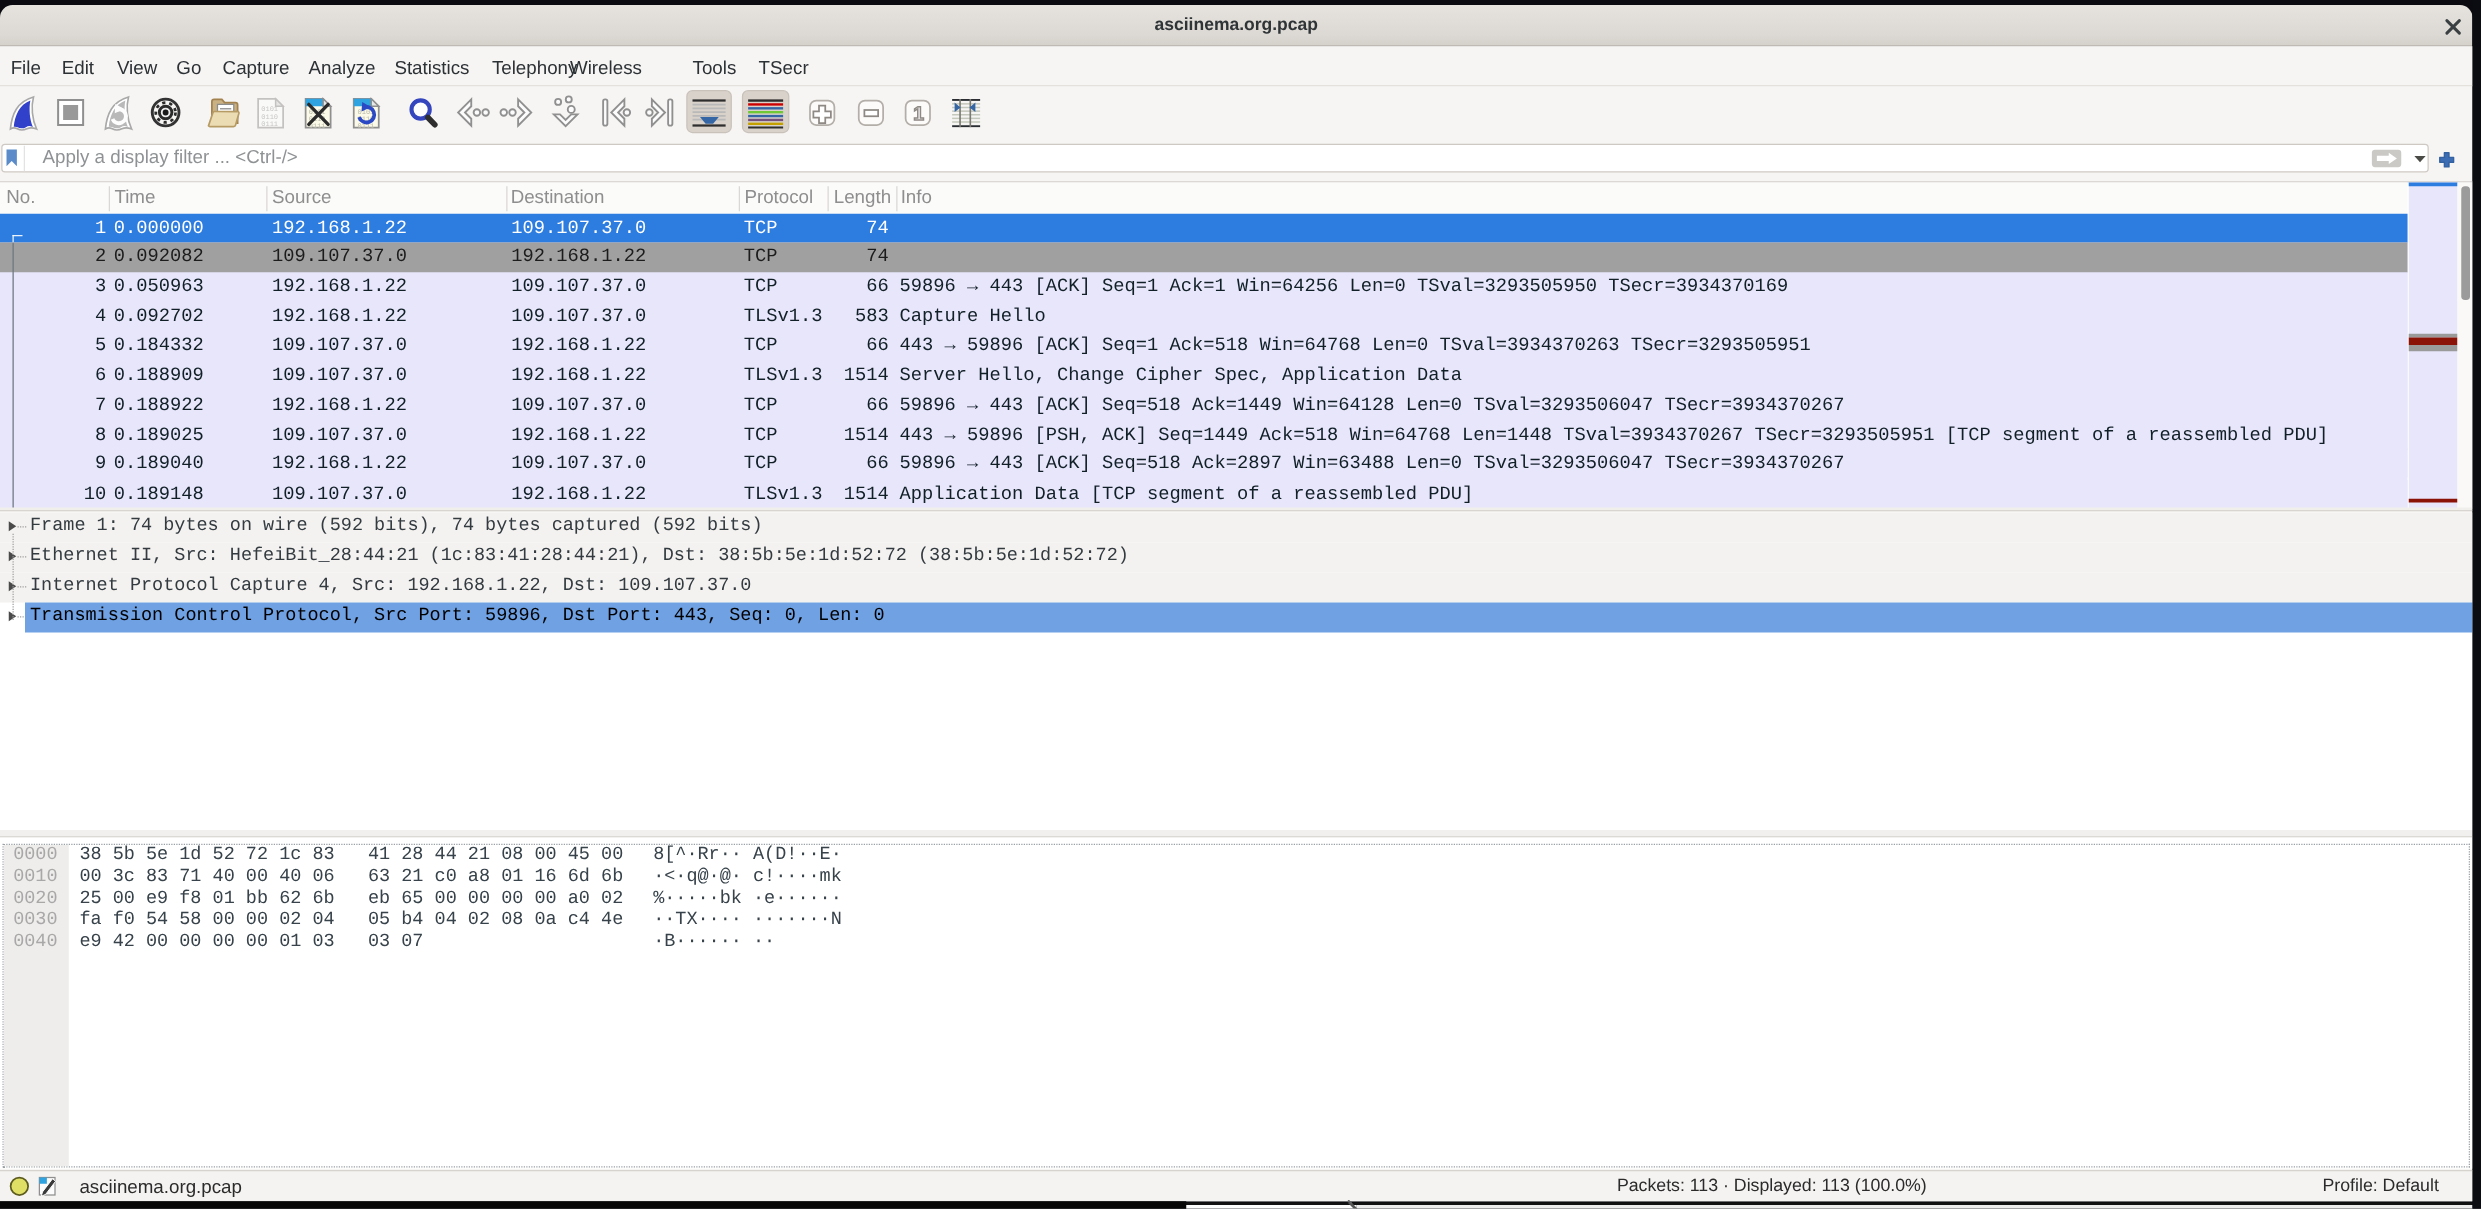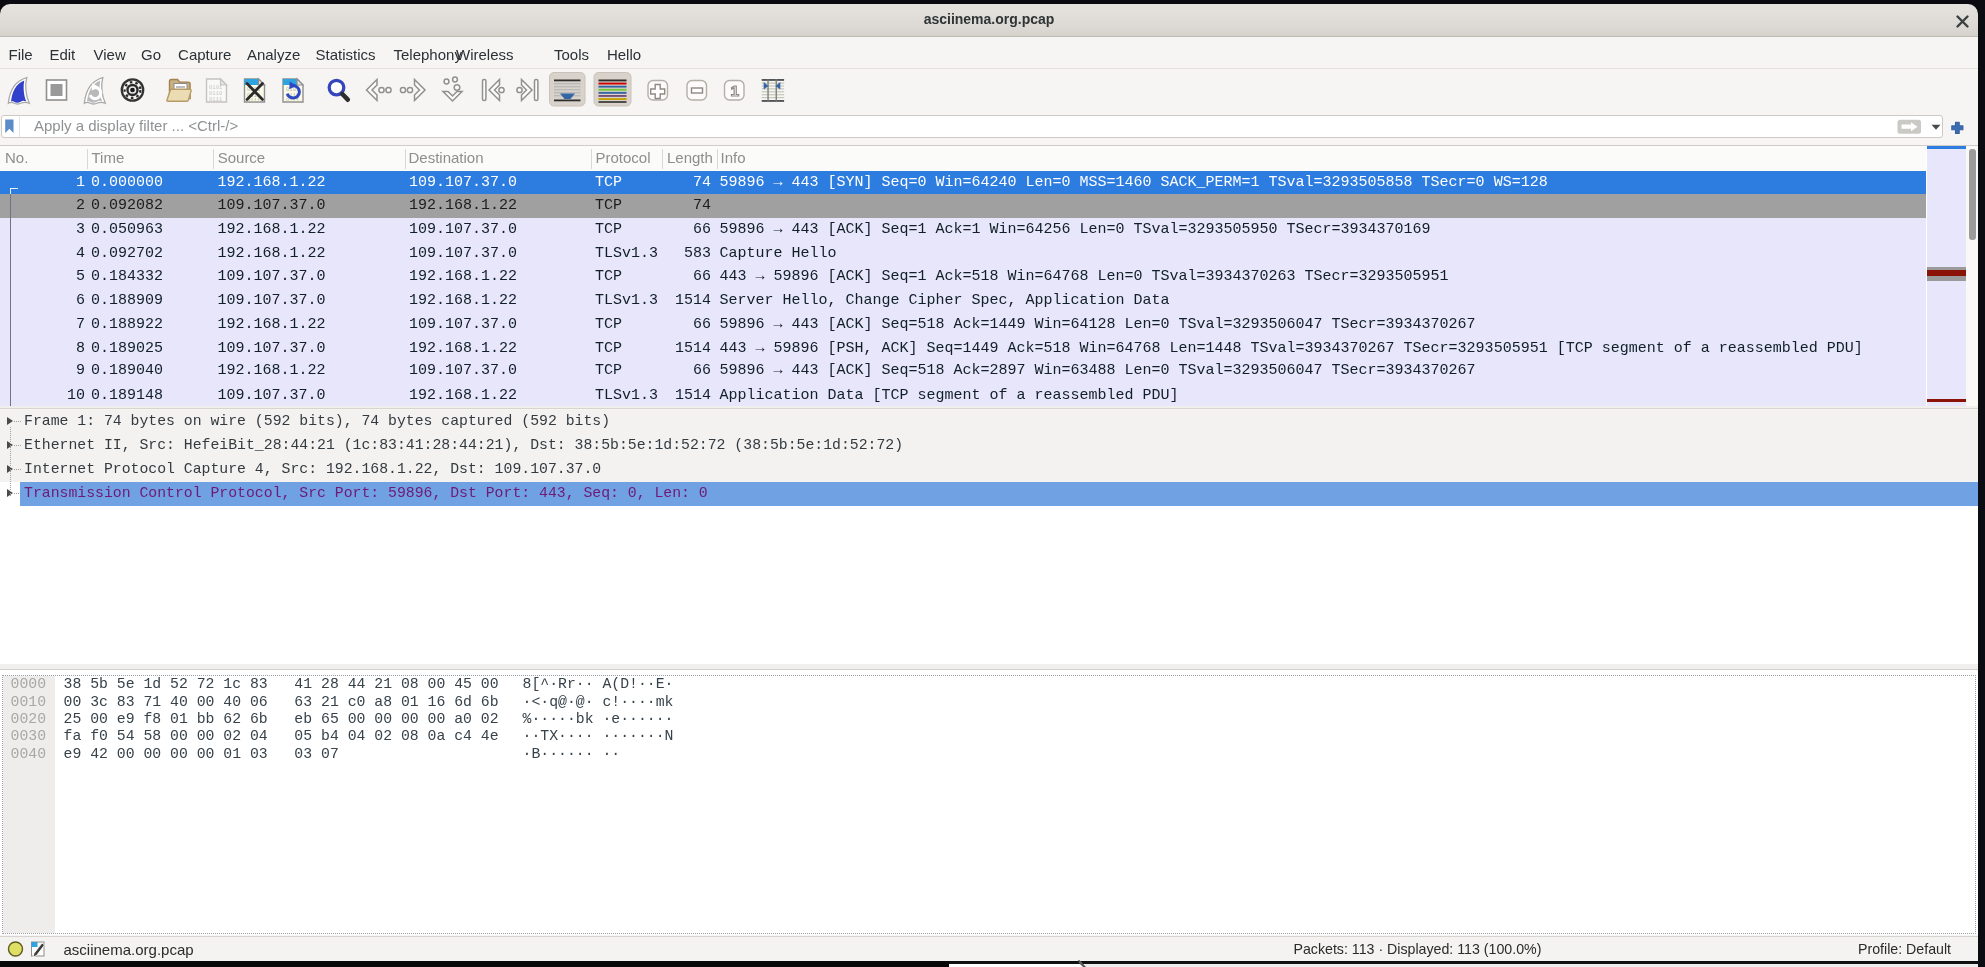--- a/index.html
+++ b/index.html
@@ -72,21 +72,21 @@
   <span class="mi" style="left:8.5px">File</span>
   <span class="mi" style="left:49.4px">Edit</span>
   <span class="mi" style="left:93.5px">View</span>
   <span class="mi" style="left:141.1px">Go</span>
   <span class="mi" style="left:178.1px">Capture</span>
   <span class="mi" style="left:246.9px">Analyze</span>
   <span class="mi" style="left:315.5px">Statistics</span>
   <span class="mi" style="left:393.5px">Telephony</span>
   <span class="mi" style="left:456px">Wireless</span>
   <span class="mi" style="left:554px">Tools</span>
-  <span class="mi" style="left:606.9px">Hello</span>
+  <span class="mi" style="left:606.9px">TSecr</span>
 </div>
 <svg id="toolbar" style="position:absolute;left:0;top:69px" width="800" height="43" viewBox="0 0 800 43">
 
   <path d="M8.3 34.2 C9.5 22.5 13.5 12.3 26.8 8.6 C24.8 16 25.6 26.5 29.3 34.2 C26 32.9 24 32.9 21.5 34 C19 35.2 16 35.2 13.8 34 C12 33.1 10 33.1 8.3 34.2 Z" fill="#fff" stroke="#a9a9a9" stroke-width="1.3"></path>
   <path d="M11 32.4 C12 23.5 15.3 14.8 24.3 11.4 C23 17.5 23.7 26.8 26.3 32.6 C23.9 31.5 22.5 31.6 20.8 32.7 C18.6 34 15.9 34 14 32.8 C13.1 32.3 12 32.2 11 32.4 Z" fill="#3241c9"></path>
 
   <rect x="46.5" y="11" width="20" height="20" fill="#fff" stroke="#8f8f8f" stroke-width="1.6"></rect>
   <rect x="50.5" y="15" width="12" height="12" fill="#999999"></rect>
 
   <path d="M84.3 34.2 C85.5 22.5 89.5 12.3 102.8 8.6 C100.8 16 101.6 26.5 105.3 34.2 C102 32.9 100 32.9 97.5 34 C95 35.2 92 35.2 89.8 34 C88 33.1 86 33.1 84.3 34.2 Z" fill="#fff" stroke="#a9a9a9" stroke-width="1.3"></path>
@@ -246,21 +246,20 @@
   <span class="hsep" style="left:662px"></span>
   <span class="hsep" style="left:716.5px"></span>
 </div>
 <div class="prow sel mono" style="top:25px">
   <span class="c" style="left:0;width:85px;text-align:right">1</span>
   <span class="c" style="left:91px">0.000000</span>
   <span class="c" style="left:217.5px">192.168.1.22</span>
   <span class="c" style="left:409px">109.107.37.0</span>
   <span class="c" style="left:595px">TCP</span>
   <span class="c" style="left:626px;width:85px;text-align:right">74</span>
-  <span class="c" style="left:719.5px">59896 → 443 [SYN] Seq=0 Win=64240 Len=0 MSS=1460 SACK_PERM=1 TSval=3293505858 TSecr=0 WS=128</span>
 </div>
 <div class="prow gray mono" style="top:48.7px">
   <span class="c" style="left:0;width:85px;text-align:right">2</span>
   <span class="c" style="left:91px">0.092082</span>
   <span class="c" style="left:217.5px">109.107.37.0</span>
   <span class="c" style="left:409px">192.168.1.22</span>
   <span class="c" style="left:595px">TCP</span>
   <span class="c" style="left:626px;width:85px;text-align:right">74</span>
 </div>
 <div class="prow lav mono" style="top:72.4px">
@@ -364,21 +363,21 @@
   <span class="txt">Internet Protocol Capture 4, Src: 192.168.1.22, Dst: 109.107.37.0</span>
 </div>
 <div class="drow mono2" style="top:72px; background:transparent">
   <span class="dtri"></span>
 </div>
 <div style="position:absolute;left:10px;top:17px;width:1px;height:69px;border-left:1px dotted #a0a0a0"></div>
 <div style="position:absolute;left:13.5px;top:11.5px;width:7.5px;height:1px;border-top:1px dotted #a0a0a0"></div>
 <div style="position:absolute;left:13.5px;top:35.5px;width:7.5px;height:1px;border-top:1px dotted #a0a0a0"></div>
 <div style="position:absolute;left:13.5px;top:59.5px;width:7.5px;height:1px;border-top:1px dotted #a0a0a0"></div>
 <div style="position:absolute;left:13.5px;top:83.5px;width:7.5px;height:1px;border-top:1px dotted #a0a0a0"></div>
-<div id="dsel" class="mono2"><span style="position:absolute;left:4px;top:3.4px;color:#701a75">Transmission Control Protocol, Src Port: 59896, Dst Port: 443, Seq: 0, Len: 0</span></div>
+<div id="dsel" class="mono2"><span style="position:absolute;left:4px;top:3.4px;color:#000000">Transmission Control Protocol, Src Port: 59896, Dst Port: 443, Seq: 0, Len: 0</span></div>
 </div>
 <div id="split2"></div>
 <div id="hex">
 <div id="hexframe"></div>
 <div id="hexoffcol"></div>
 <div class="hexcol mono2" style="left:10.5px; top:6.2px; color:#a8a8a8">0000
 0010
 0020
 0030
 0040</div>

